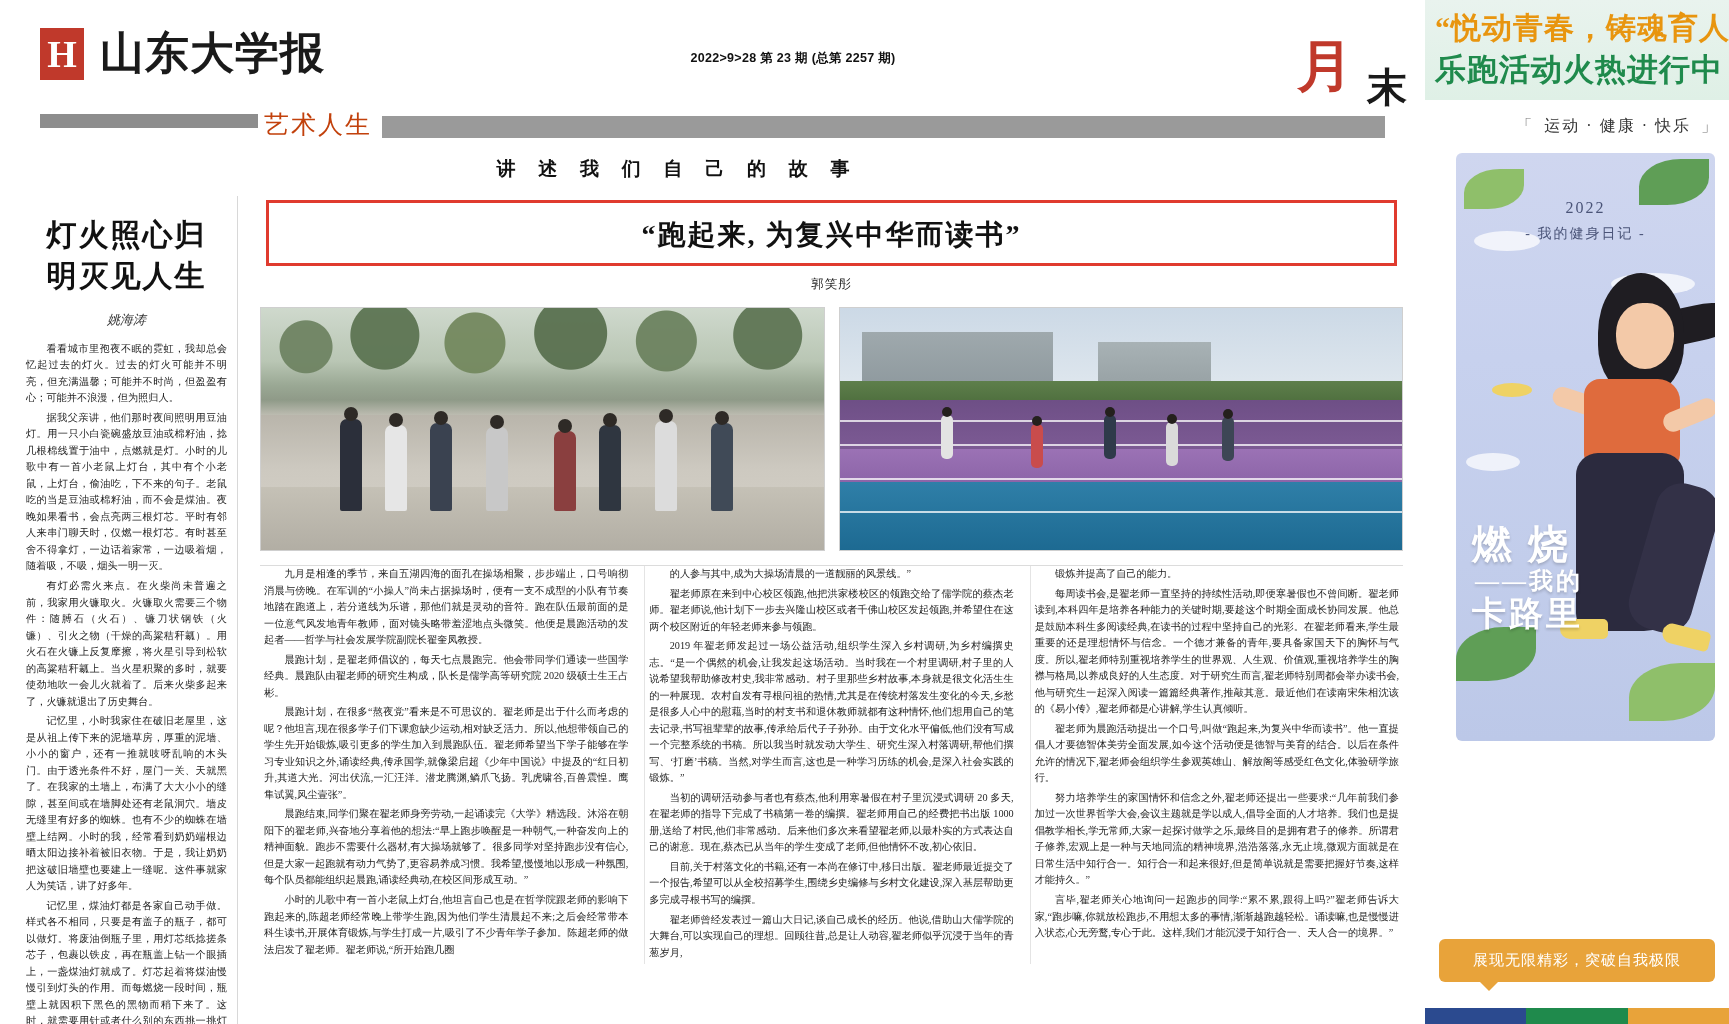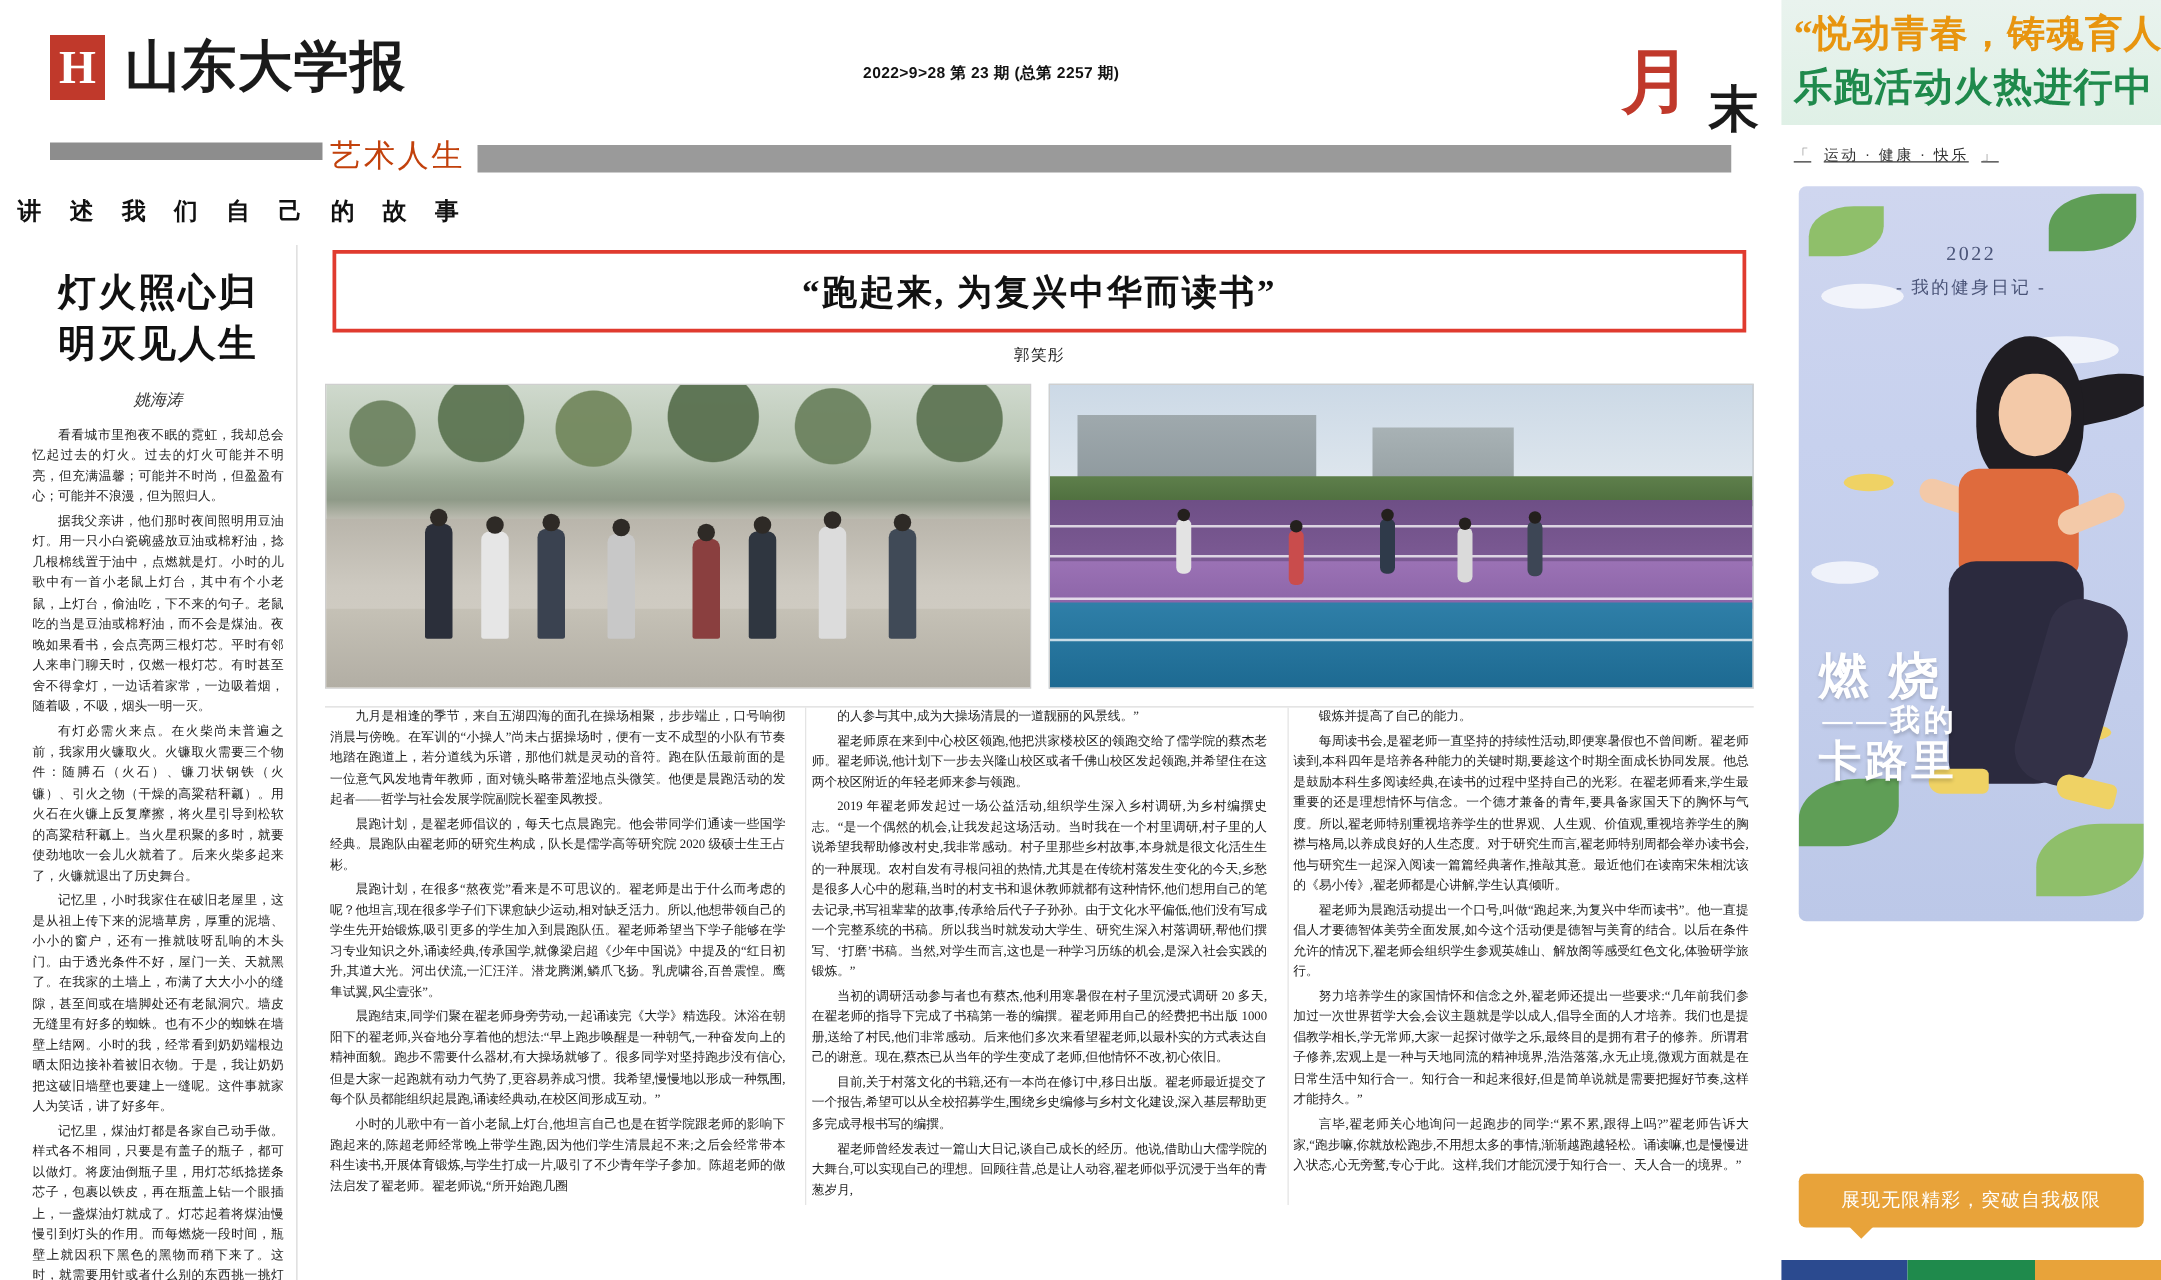--- a/index.html
+++ b/index.html
@@ -115,21 +115,21 @@
     letter-spacing: 2px;
   }
   .bar-right {
     position: absolute;
     left: 368px; top: 2px;
     right: 26px; height: 22px;
     background: #9a9a9a;
   }
 
   .tagline {
-    text-align: left;
+    text-align: center;
     padding-right: 70px;
     margin-top: 12px;
     font-family: "Liberation Serif", serif;
     font-size: 19px;
     font-weight: bold;
     letter-spacing: 9px;
     color: #111;
   }
 
   
@@ -339,32 +339,31 @@
     font-family: "Liberation Serif", serif;
     font-size: 31px;
     font-weight: bold;
     color: #1f8a4c;
     letter-spacing: 1px;
     white-space: nowrap;
     line-height: 1.35;
     margin-top: 2px;
   }
   .rp-sub {
-    text-align: left;
+    text-align: right;
     margin-top: 16px;
     font-family: "Liberation Serif", serif;
-    font-size: 12px;
+    font-size: 16px;
     color: #333;
     letter-spacing: 2px;
-    text-decoration: underline;
   }
   .rp-sub .brk { color: #777; margin: 0 10px; }
 
   .rp-card {
-    margin: 16px 14px 0 14px;
+    margin: 16px 14px 0 31px;
     height: 588px;
     border-radius: 6px;
     position: relative;
     overflow: hidden;
     background: linear-gradient(180deg,#cfd6ef 0%, #c7d1ee 35%, #c2cdeb 70%, #bcc8e8 100%);
   }
   .cloud {
     position: absolute;
     background: rgba(255,255,255,.72);
     border-radius: 50%;

